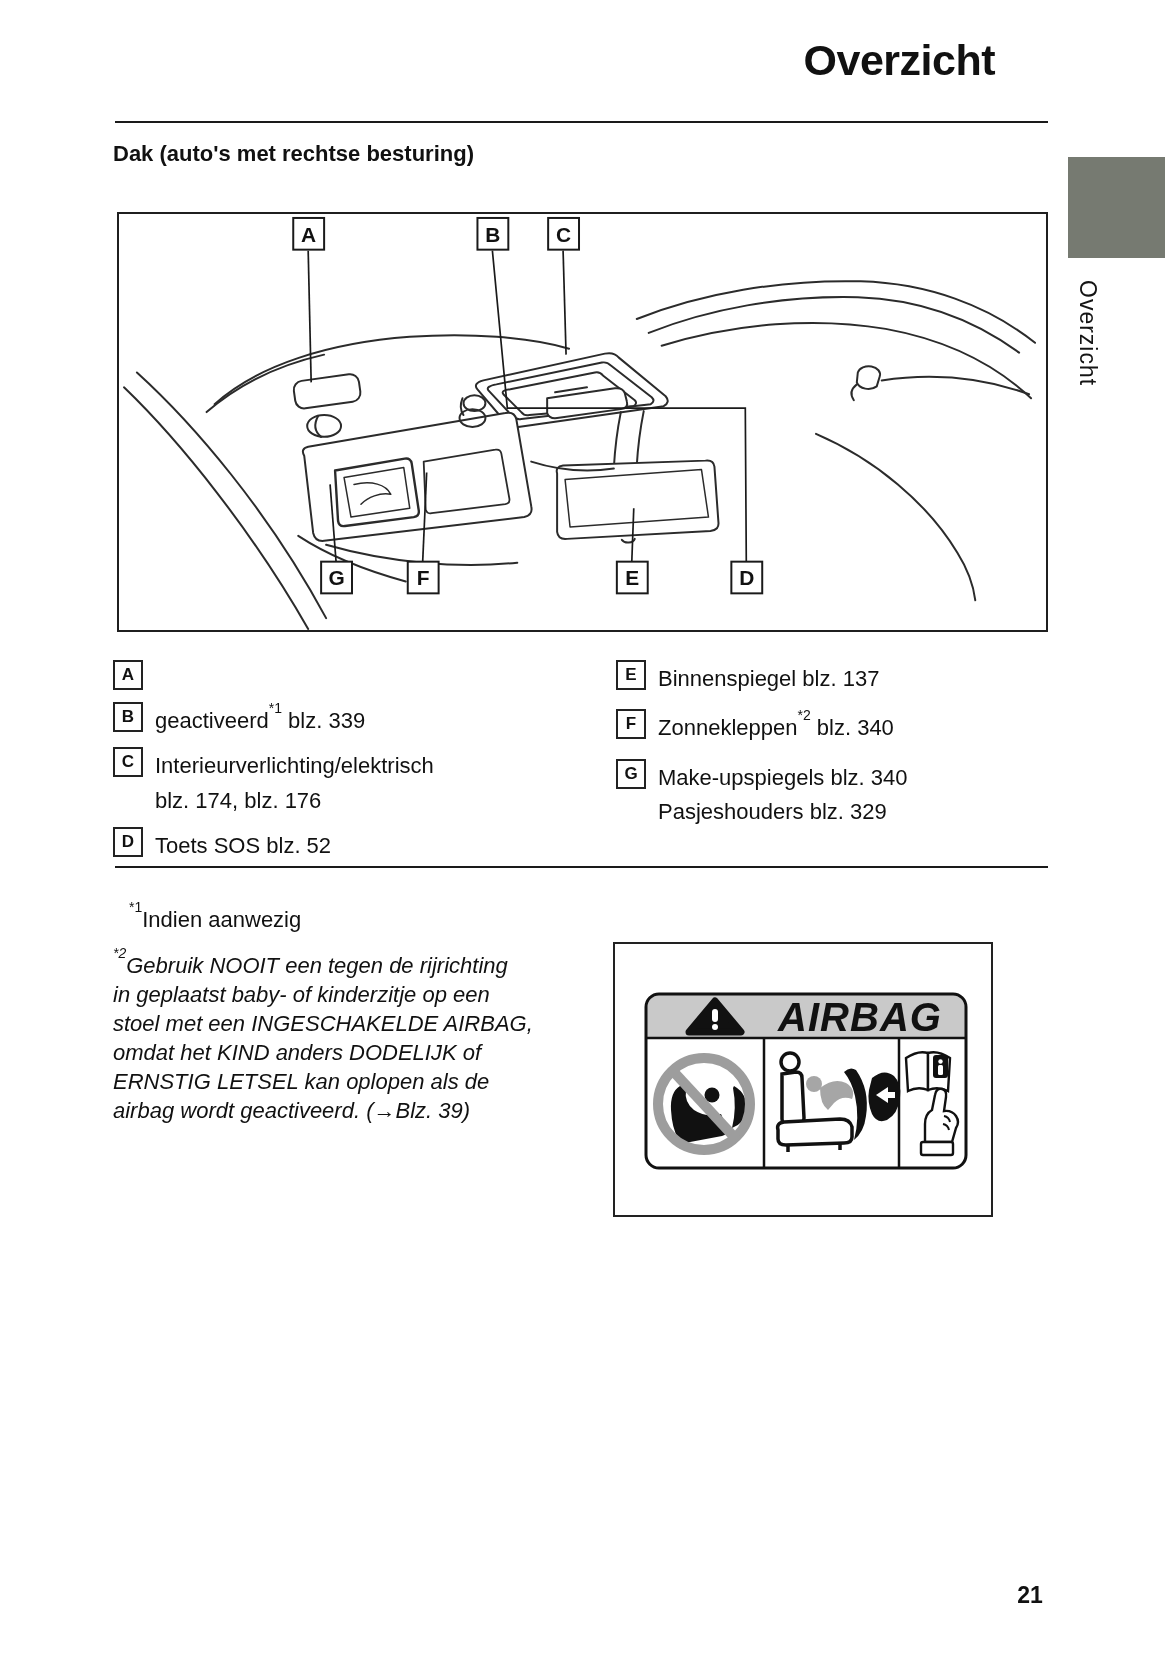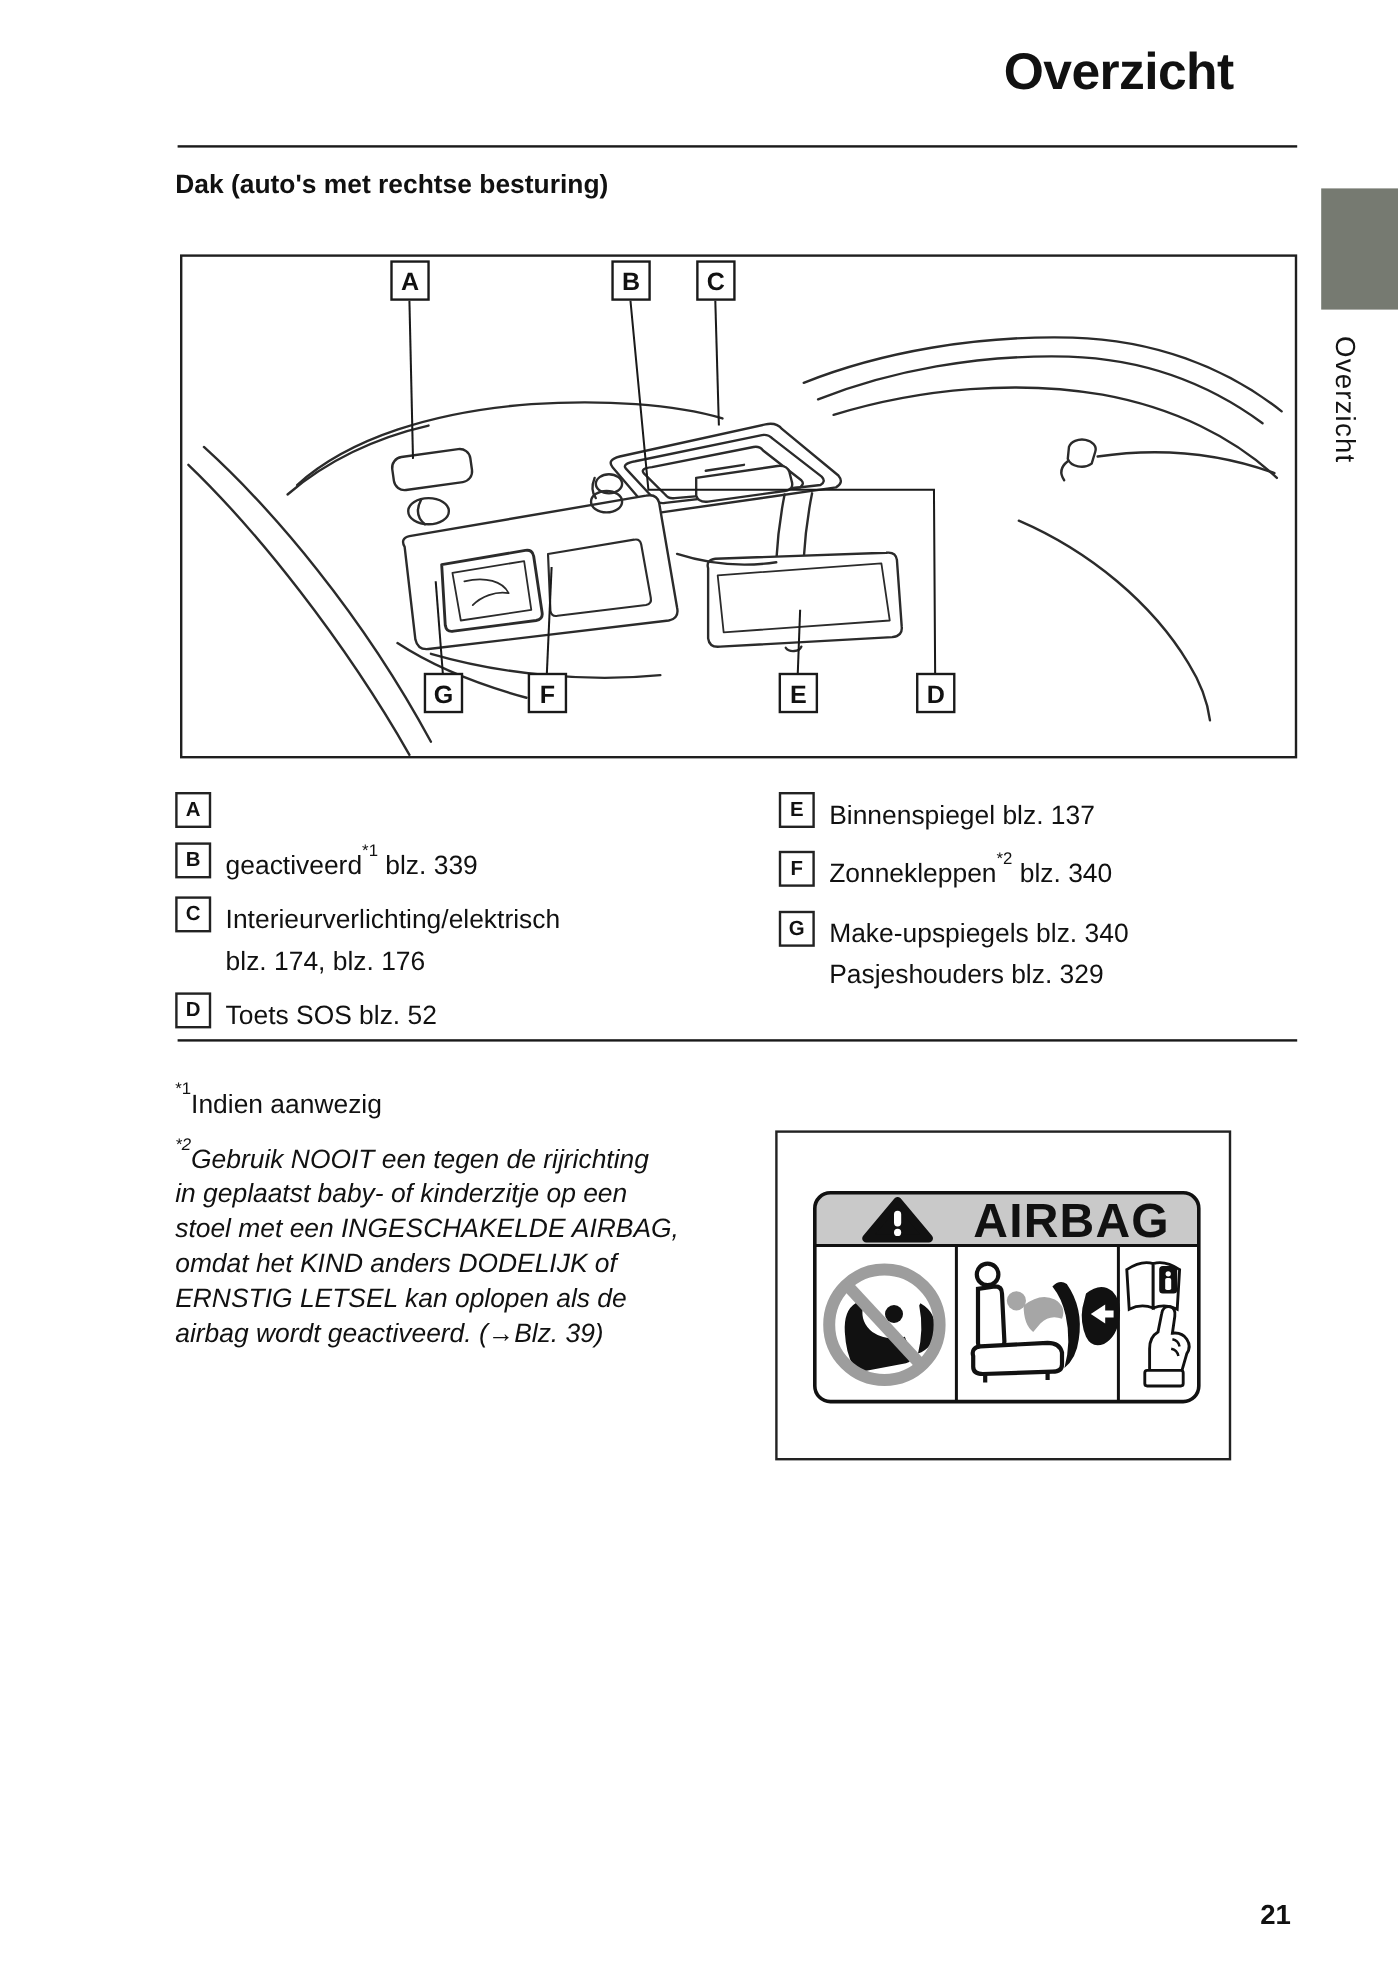--- a/index.html
+++ b/index.html
@@ -1,45 +1,45 @@
 <!DOCTYPE html>
 <html><head>
 <meta charset="utf-8">
 <style>
   html,body{margin:0;padding:0;}
   body{
     width:1165px;height:1653px;position:relative;background:#ffffff;
     font-family:"Liberation Sans","DejaVu Sans",sans-serif;color:#111;
     overflow:hidden;
   }
-  .abs{position:absolute;margin-left:33px;}
+  .abs{position:absolute;}
   .page-title{top:36px;left:0;width:995px;text-align:right;font-size:43px;font-weight:bold;letter-spacing:-0.5px;}
   .rule{height:2px;background:#1a1a1a;}
   .rule-top{top:121px;left:115px;width:933px;}
   .rule-mid{top:866px;left:115px;width:933px;}
   .section-heading{top:141px;left:113px;font-size:22px;font-weight:bold;}
   .side-tab{top:157px;left:1068px;width:97px;height:101px;background:#767a71;}
   .side-tab-label{top:280px;left:1074px;writing-mode:vertical-rl;text-orientation:mixed;font-size:23px;letter-spacing:1px;color:#141414;}
   .diagram-frame{top:212px;left:117px;width:931px;height:420px;border:2px solid #1f1f1f;box-sizing:border-box;background:#fff;}
   .diagram-frame svg{display:block;width:100%;height:100%;}
   .legend-col{font-size:22px;line-height:28px;}
   .legend-left{top:659px;left:113px;width:480px;}
   .legend-right{top:659px;left:616px;width:460px;}
   .lrow{display:flex;gap:12px;align-items:flex-start;}
   .legend-left .lrow{margin-bottom:11px;}
   .legend-right .lrow{margin-bottom:15px;}
   .lkey{flex:0 0 auto;width:26px;height:26px;margin-top:1px;border:2px solid #222;display:flex;align-items:center;justify-content:center;font-size:17px;font-weight:bold;box-sizing:content-box;background:#fff;}
   .ltext{display:block;}
   .l2{display:block;}
   .sup{font-size:14px;position:relative;top:-7px;}
   .fn{font-size:22px;line-height:29px;}
-  .fn1{top:900px;left:113px;}
+  .fn1{top:900px;left:129px;}
   .fn2{top:946px;left:113px;width:560px;font-style:italic;}
   .pre{white-space:pre-line;}
-  .warning-outer{top:942px;left:613px;width:380px;height:275px;border:2px solid #222;box-sizing:border-box;background:#fff;}
+  .warning-outer{top:942px;left:613px;width:380px;height:275px;border:2px solid #222;box-sizing:border-box;background:#fff;font-style:italic;}
   .warning-label{position:absolute;top:48px;left:29px;width:324px;height:178px;}
   .page-number{top:1582px;left:1010px;width:40px;text-align:center;font-size:23px;font-weight:bold;}
 </style>
 </head>
 <body>
 
 <div class="abs page-title">Overzicht</div>
 <div class="abs rule rule-top"></div>
 <div class="abs section-heading">Dak (auto's met rechtse besturing)</div>
 

